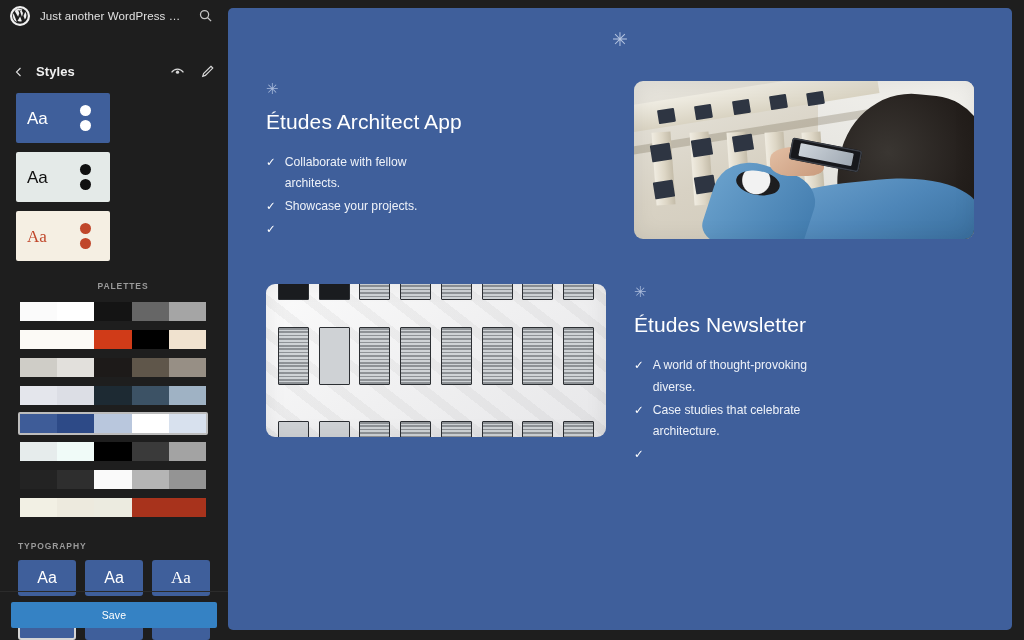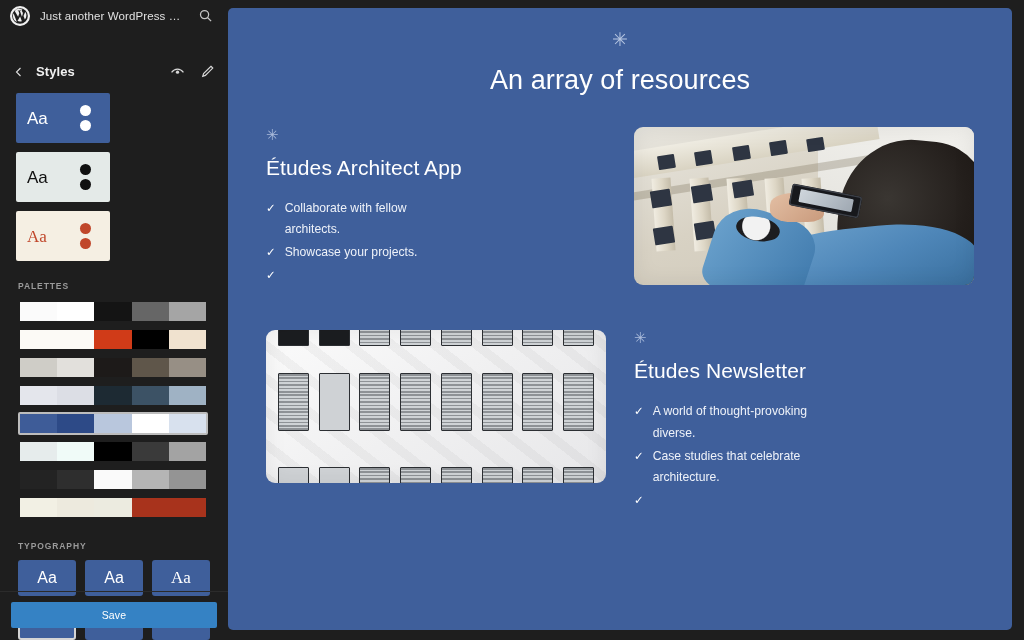--- a/index.html
+++ b/index.html
@@ -93,21 +93,21 @@
     display: flex; flex-direction: column; gap: 4px;
     margin-left: auto; margin-right: 8px;
   }
   .variation .dot { width: 11px; height: 11px; border-radius: 50%; }
 
   .section-label {
     color: #9a9a9a; font-size: 8.5px; font-weight: bold;
     letter-spacing: .9px; text-transform: uppercase;
     padding: 0 0 0 18px;
   }
-  #palettes-label { margin-top: 20px; margin-bottom: 9px; }
+  #palettes-label { margin-top: 20px; margin-bottom: 9px; text-align: center; }
   #typography-label { margin-top: 22px; margin-bottom: 9px; }
 
   .palette-list { padding: 0 18px; display: flex; flex-direction: column; gap: 5px; }
   .palette-row {
     height: 23px; width: 190px;
     display: flex; border-radius: 2px; overflow: hidden;
     border: 2px solid transparent;
   }
   .palette-row.selected { border-color: #bdbdbd; }
   .palette-row .sw { flex: 1 1 0; height: 100%; }
@@ -408,21 +408,20 @@
     <div class="save-wrap">
       <button class="save-btn">Save</button>
     </div>
   </aside>
 
   <main class="canvas-area">
     <div class="canvas">
 
       <section class="hero">
         <span class="star">✳</span>
-        <h1 class="hero-title">An array of resources</h1>
       </section>
 
       <section class="grid">
 
         <div class="cell">
           <span class="cell-star">✳</span>
           <h2 class="cell-title">Études Architect App</h2>
           <ul class="check-list">
             <li>
               <span class="tick">✓</span>

